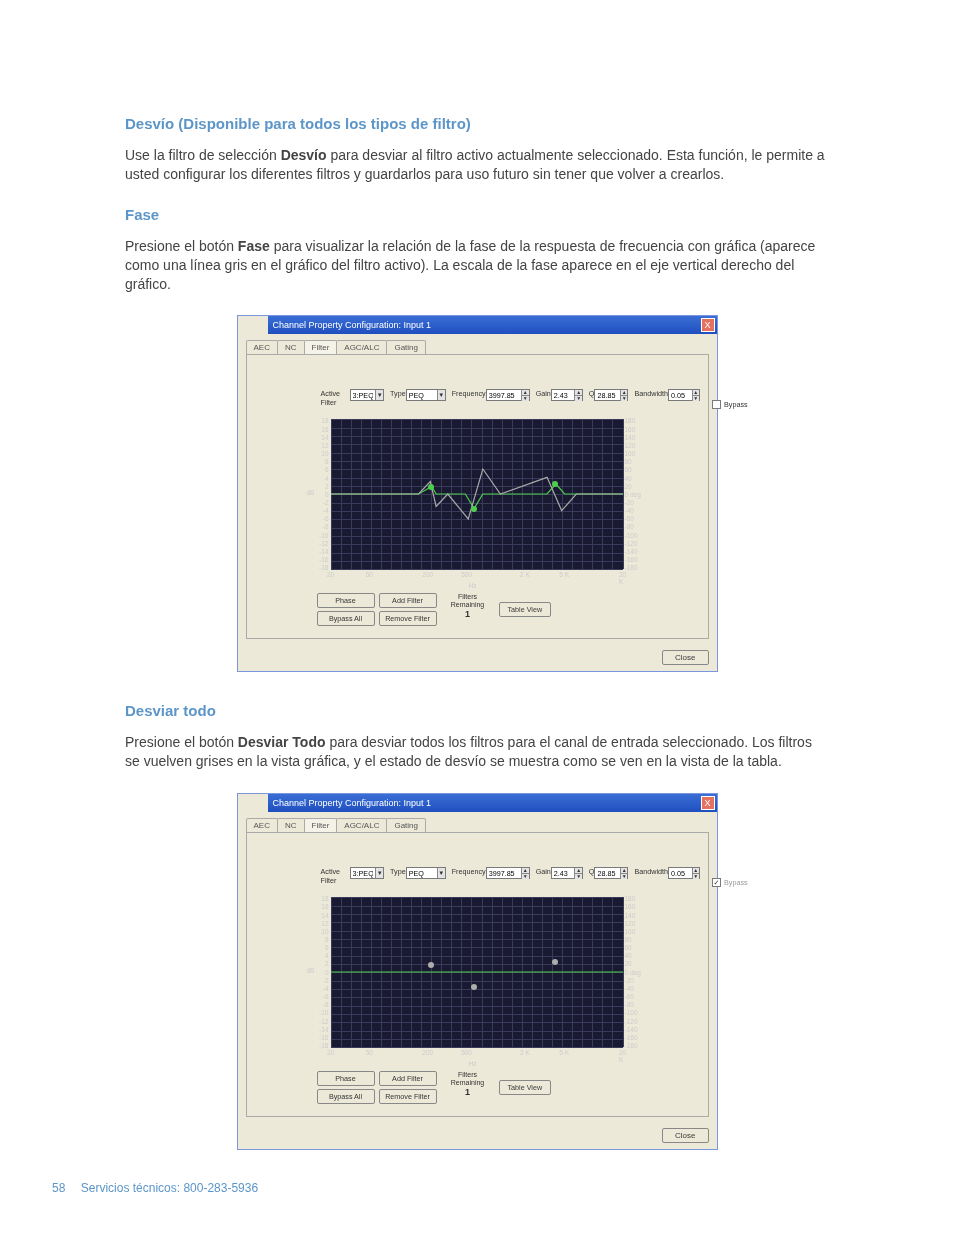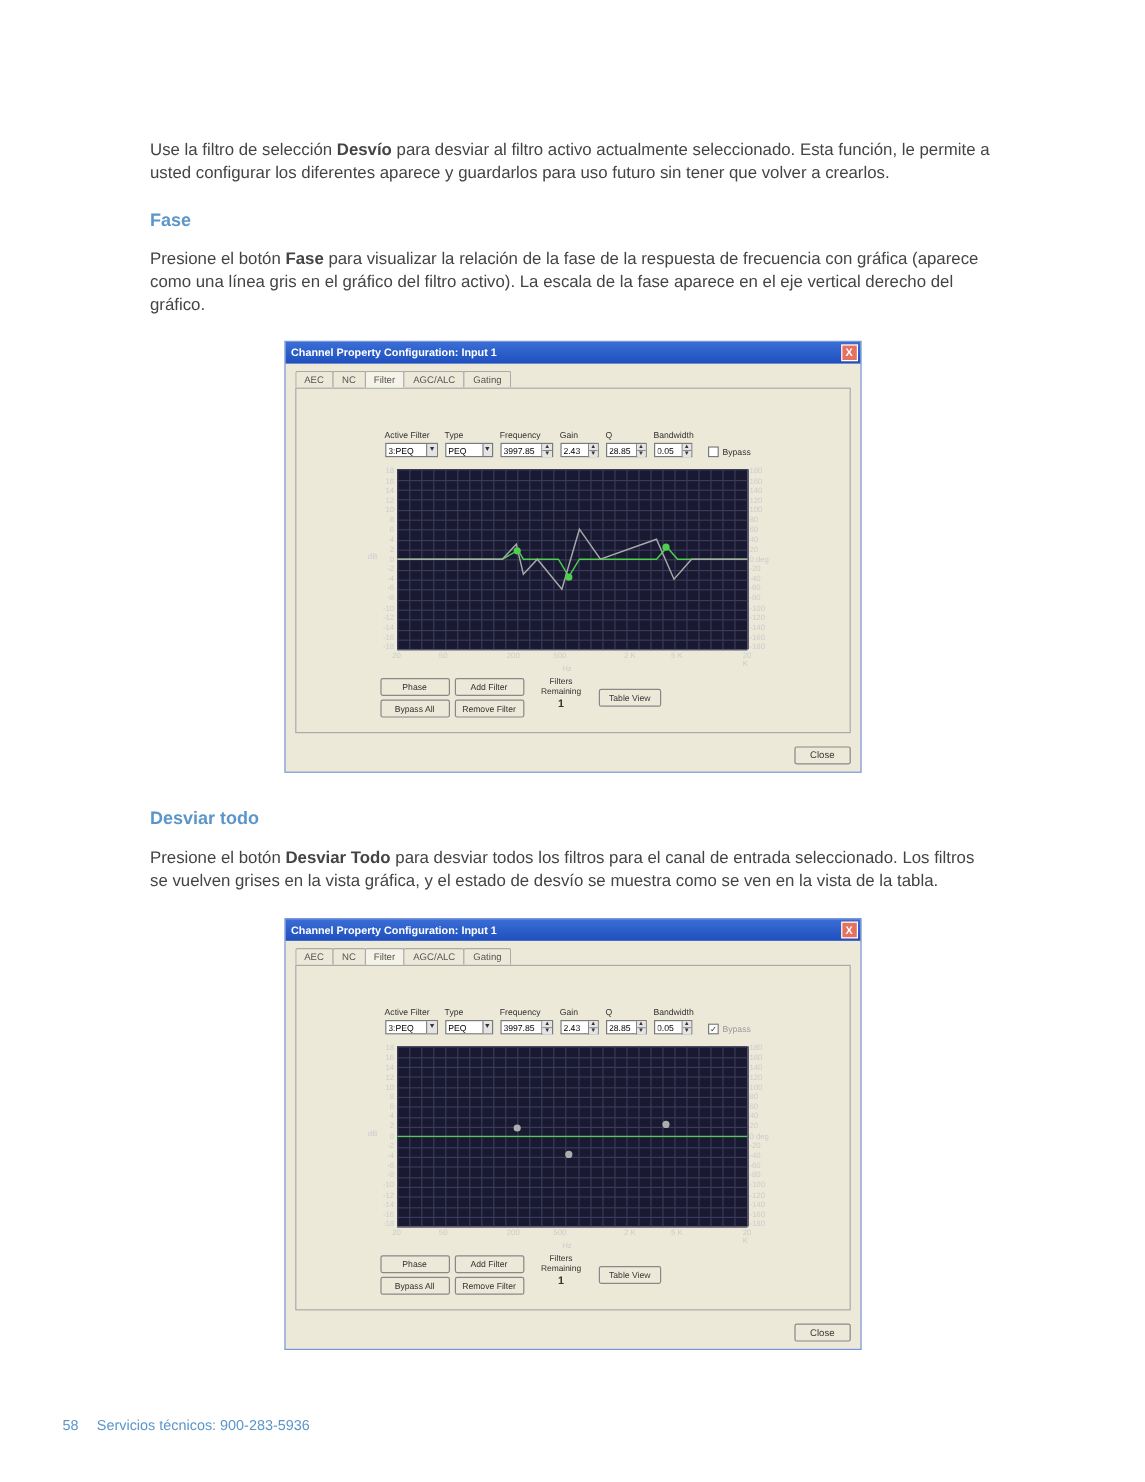--- a/index.html
+++ b/index.html
@@ -42,24 +42,25 @@
     background: #ece9d8;
     border: 1px solid #7a96df;
     position: relative;
     font-family: Tahoma, Arial, sans-serif;
   }
   .titlebar {
     height: 18px;
     background: linear-gradient(#3a6ed5,#1f4fbf);
     color: #fff;
     font-size: 9px;
-    font-weight: bold;
+    font-weight: normal;
     line-height: 18px;
     padding-left: 5px;
     position: relative;
+    margin-left: 30px;
   }
   .closebtn {
     position: absolute;
     right: 2px; top: 2px;
     width: 14px; height: 14px;
     background: #e57261;
     border: 1px solid #fff;
     text-align: center;
     font-size: 9px;
     line-height: 12px;
@@ -89,21 +90,21 @@
     position: relative;
   }
   .paramrow {
     display: flex;
     gap: 6px;
     font-size: 7.2px;
     color: #333;
     margin-left: 62px;
     margin-bottom: 2px;
   }
-  .paramcol { display: flex; flex-direction: column; }
+  .paramcol { display: flex; flex-direction: row; }
   .paramcol .lbl { margin-bottom: 2px; text-align: left; }
   .field {
     display: flex;
     align-items: center;
     border: 1px solid #7a7a7a;
     background: #fff;
     height: 12px;
     font-size: 7.2px;
   }
   .field.sel { width: 44px; }
@@ -226,22 +227,23 @@
     padding: 2px 12px;
     border-radius: 2px;
   }
   .winpad { padding-bottom: 24px; }
 </style>
 </head>
 <body>
 
 <div class="page">
 
+  <h2 class="section">Desvío (Disponible para todos los tipos de filtro)</h2>
   <p class="body">
-    <span>Use la filtro de selección </span><b>Desvío</b><span> para desviar al filtro activo actualmente seleccionado. Esta función, le permite a usted configurar los diferentes aparece y guardarlos para uso futuro sin tener que volver a crearlos.</span>
+    <span>Use la filtro de selección </span><b>Desvío</b><span> para desviar al filtro activo actualmente seleccionado. Esta función, le permite a usted configurar los diferentes filtros y guardarlos para uso futuro sin tener que volver a crearlos.</span>
   </p>
 
   <h2 class="section">Fase</h2>
   <p class="body">
     <span>Presione el botón </span><b>Fase</b><span> para visualizar la relación de la fase de la respuesta de frecuencia con gráfica (aparece como una línea gris en el gráfico del filtro activo). La escala de la fase aparece en el eje vertical derecho del gráfico.</span>
   </p>
 
   <div class="win winpad">
     <div class="titlebar">
       <span>Channel Property Configuration: Input 1</span>
@@ -664,14 +666,14 @@
         <div class="tablebtn">Table View</div>
       </div>
     </div>
     <div class="bottom-close">Close</div>
   </div>
 
 </div>
 
 <div class="footer">
   <span class="pg">58</span>
-  <span>Servicios técnicos: 900-283-5936</span>
+  <span>Servicios técnicos: 800-283-5936</span>
 </div>
 
 </body></html>

